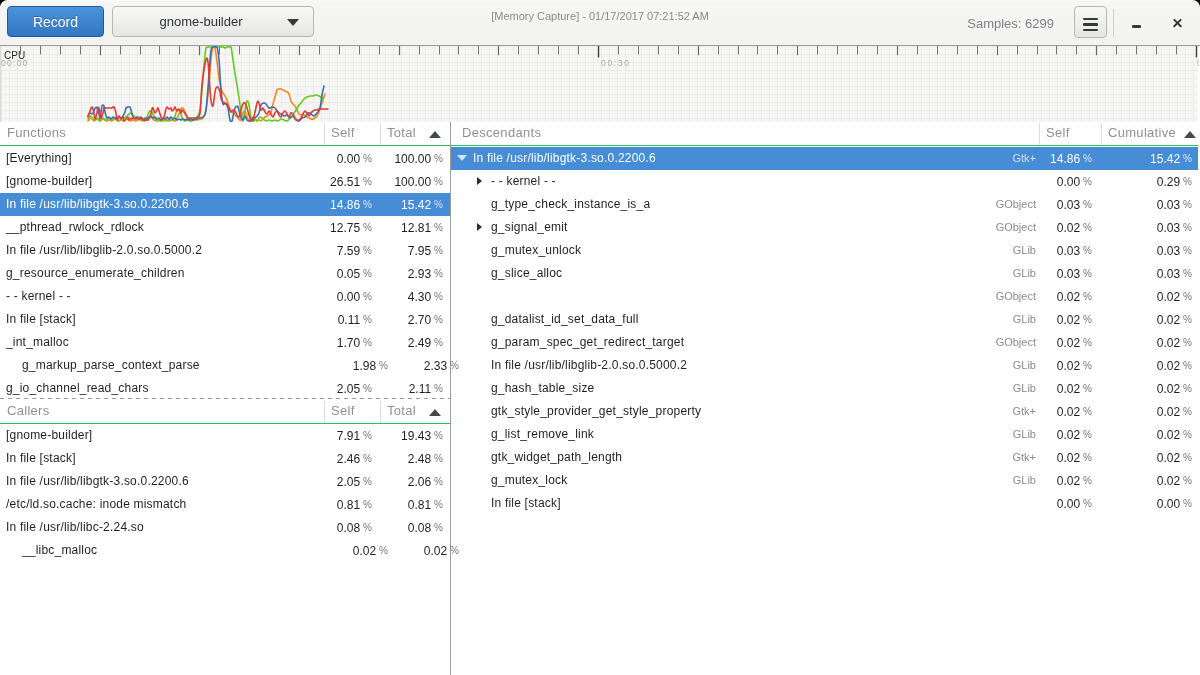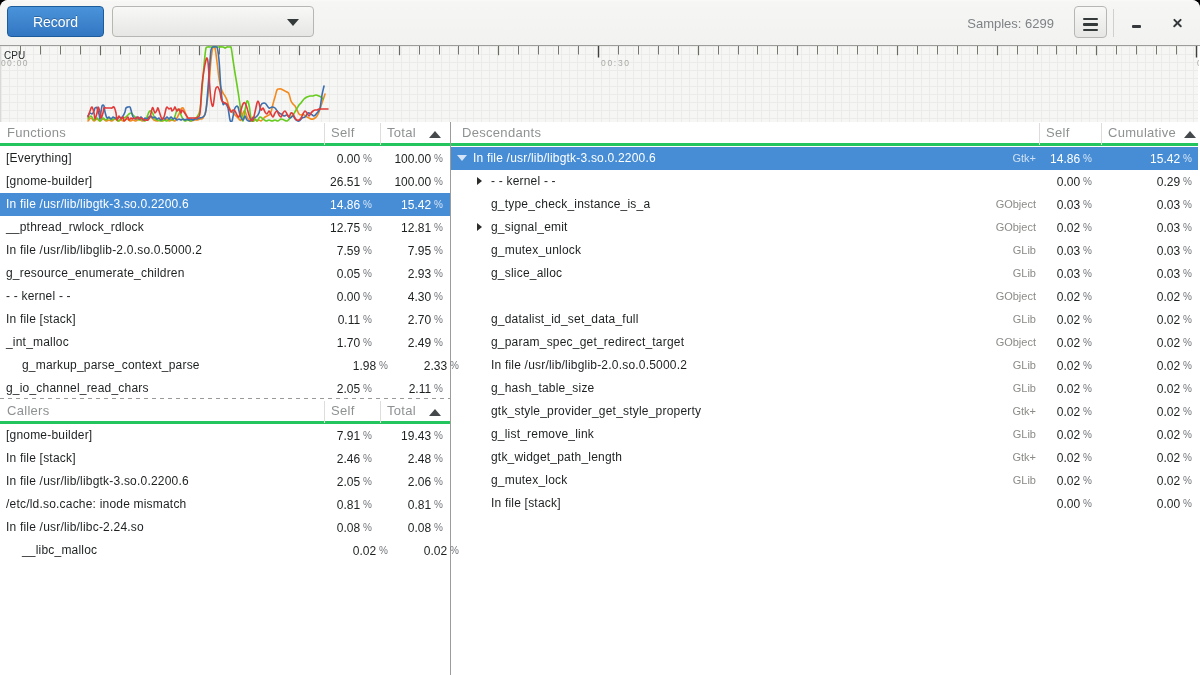--- a/index.html
+++ b/index.html
@@ -15,44 +15,46 @@
 #menu{position:absolute;left:1074px;top:6px;width:33px;height:32px;border-radius:4px;background:linear-gradient(#f8f8f7,#e6e6e4);border:1px solid #b6b6b2;display:flex;flex-direction:column;align-items:center;justify-content:center;gap:3px;padding-top:5px}
 #menu i{display:block;width:15px;height:2.5px;background:#34393a;border-radius:1px}
 #hsep{position:absolute;left:1113px;top:9px;width:1px;height:28px;background:#d0d0cc}
 #min{position:absolute;left:1132px;top:25px;width:9px;height:2.5px;background:#36393b;border-radius:1px}
 #close{position:absolute;left:1171px;top:16px;width:13px;height:13px}
 #close i{position:absolute;left:1px;top:5.5px;width:11px;height:2.2px;background:#36393b;border-radius:1px}
 #close i:first-child{transform:rotate(45deg)}
 #close i:last-child{transform:rotate(-45deg)}
 #chart{position:absolute;left:0;top:46px;width:1198px;height:76px;background-color:#f6f6f5;background-image:repeating-linear-gradient(to right,#ebebe9 0 1px,transparent 1px 8px),repeating-linear-gradient(to bottom,#ebebe9 0 1px,transparent 1px 8px);border-left:1px solid #dadad8}
 #vsep{position:absolute;left:450px;top:122px;width:1px;height:553px;background:#9c9c98}
-.thead{position:absolute;top:122px;height:24px;background:#fff;border-bottom:3px solid #22c55e;font-size:13px;letter-spacing:0.3px;color:#8e9192}
+.thead{position:absolute;top:122px;height:24px;background:#fff;border-bottom:1px solid #22c55e;font-size:13px;letter-spacing:0.3px;color:#8e9192}
 .thead span{position:absolute;top:3px}
 .thead .vs{position:absolute;top:1px;height:22px;width:1px;background:#dedddb}
 .sortarr{position:absolute;width:0;height:0;border-left:6px solid transparent;border-right:6px solid transparent;border-bottom:7px solid #45494b}
 .row{position:absolute;height:23px;font-size:12px;color:#1d2021}
 .row span.nm{position:absolute;top:4px;white-space:pre;letter-spacing:0.2px}
 .row .val{position:absolute;top:0;height:23px;display:flex;align-items:center}
 .row .val .n{font-size:12px}
 .row .val .p{font-size:10px;margin-left:3px;color:#72767a}
 .row.sel{background:#468dd6;color:#fff}
 .row.sel .val .p{color:#d6e4f4}
 .row .tag{position:absolute;top:5px;font-size:11px;color:#8b8b87}
 .row.sel .tag{color:#cfe0f2}
 .expd{position:absolute;top:8px;width:0;height:0;border-left:5.5px solid transparent;border-right:5.5px solid transparent;border-top:6.5px solid #d5e5f7}
 .expr{position:absolute;top:7px;width:0;height:0;border-top:4.5px solid transparent;border-bottom:4.5px solid transparent;border-left:5px solid #2c2c2a}
 #dash{position:absolute;left:0;top:398px;width:450px;height:1px;background:repeating-linear-gradient(90deg,#9a9a96 0 4px,transparent 4px 8px)}
 </style></head><body>
 <div id="win">
 <div id="hb">
   <div id="rec">Record</div>
   <div id="combo">
+        <span class="lbl">gnome-builder</span>
         <span class="arr"></span>
       </div>
   <div id="title">
+        <div class="s">[Memory Capture] - 01/17/2017 07:21:52 AM</div>
       </div>
   <div id="samples">Samples: 6299</div>
   <div id="menu">
         <i></i>
         <i></i>
         <i></i>
       </div>
   <div id="hsep"></div>
   <div id="min"></div>
   <div id="close">

